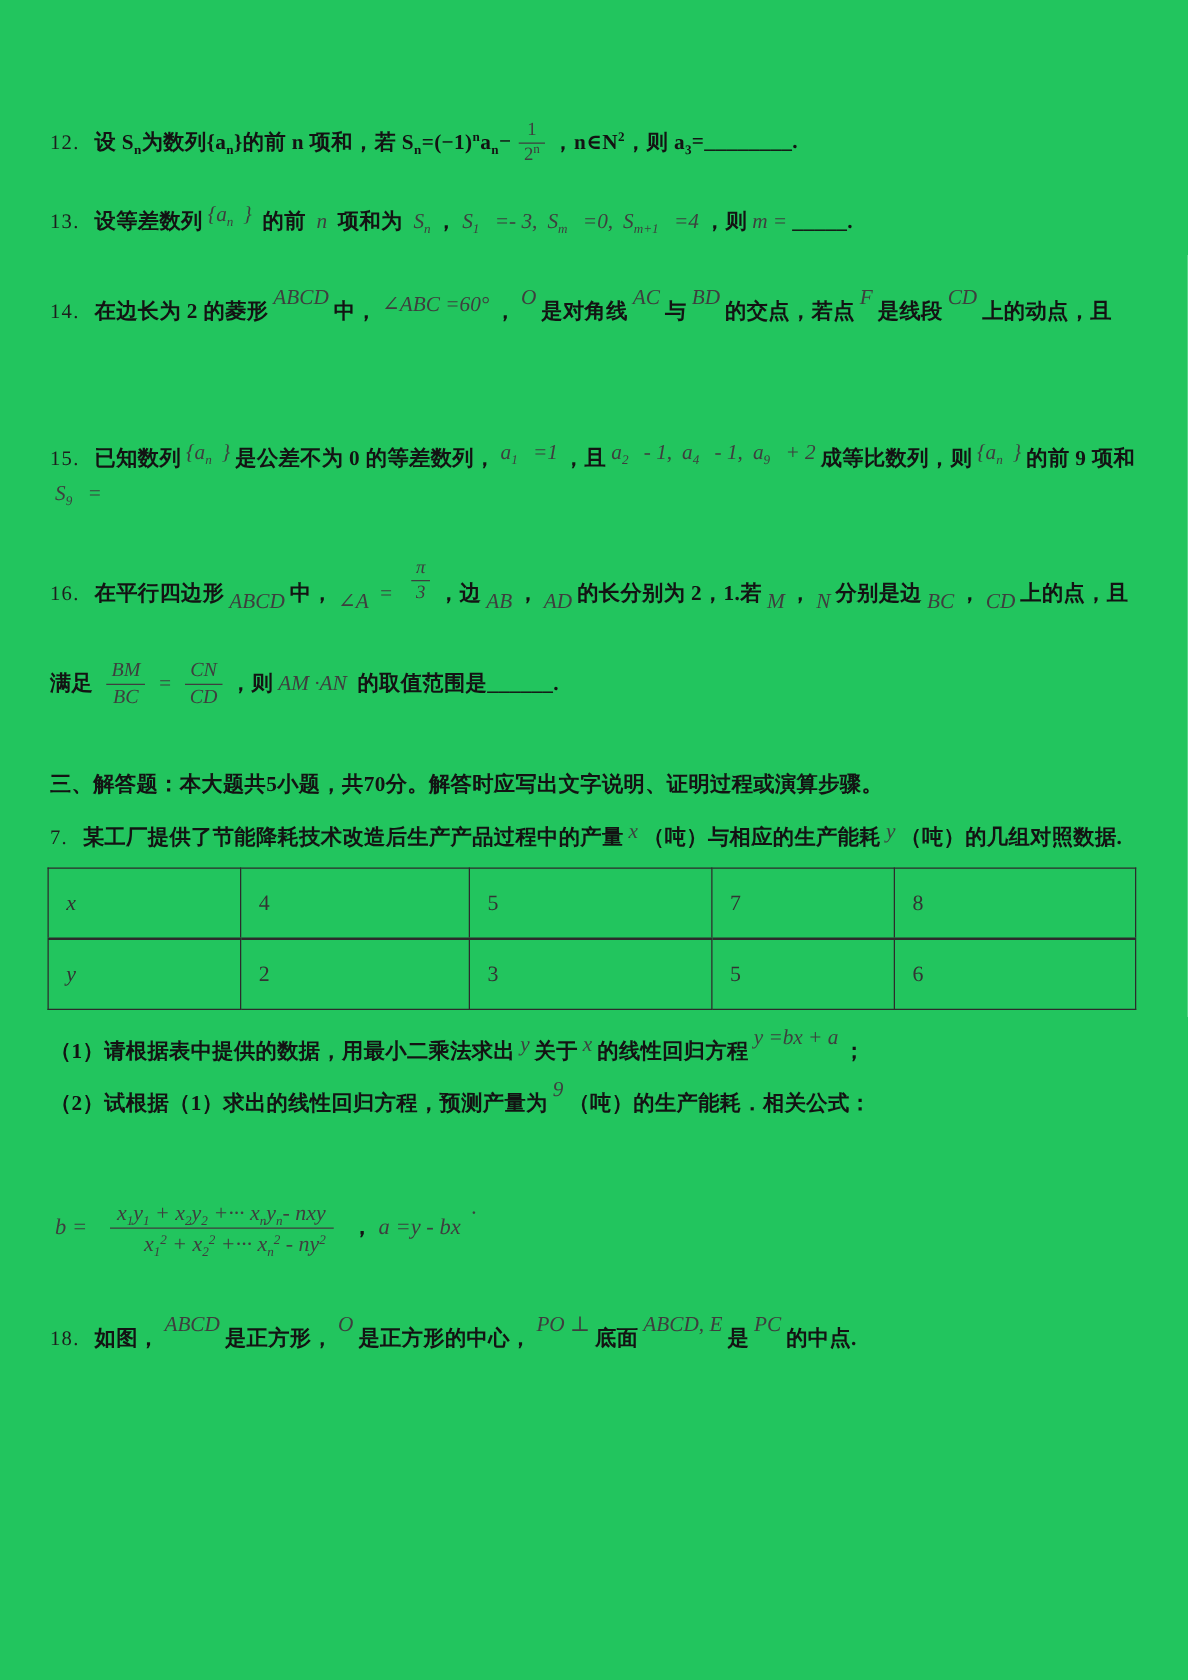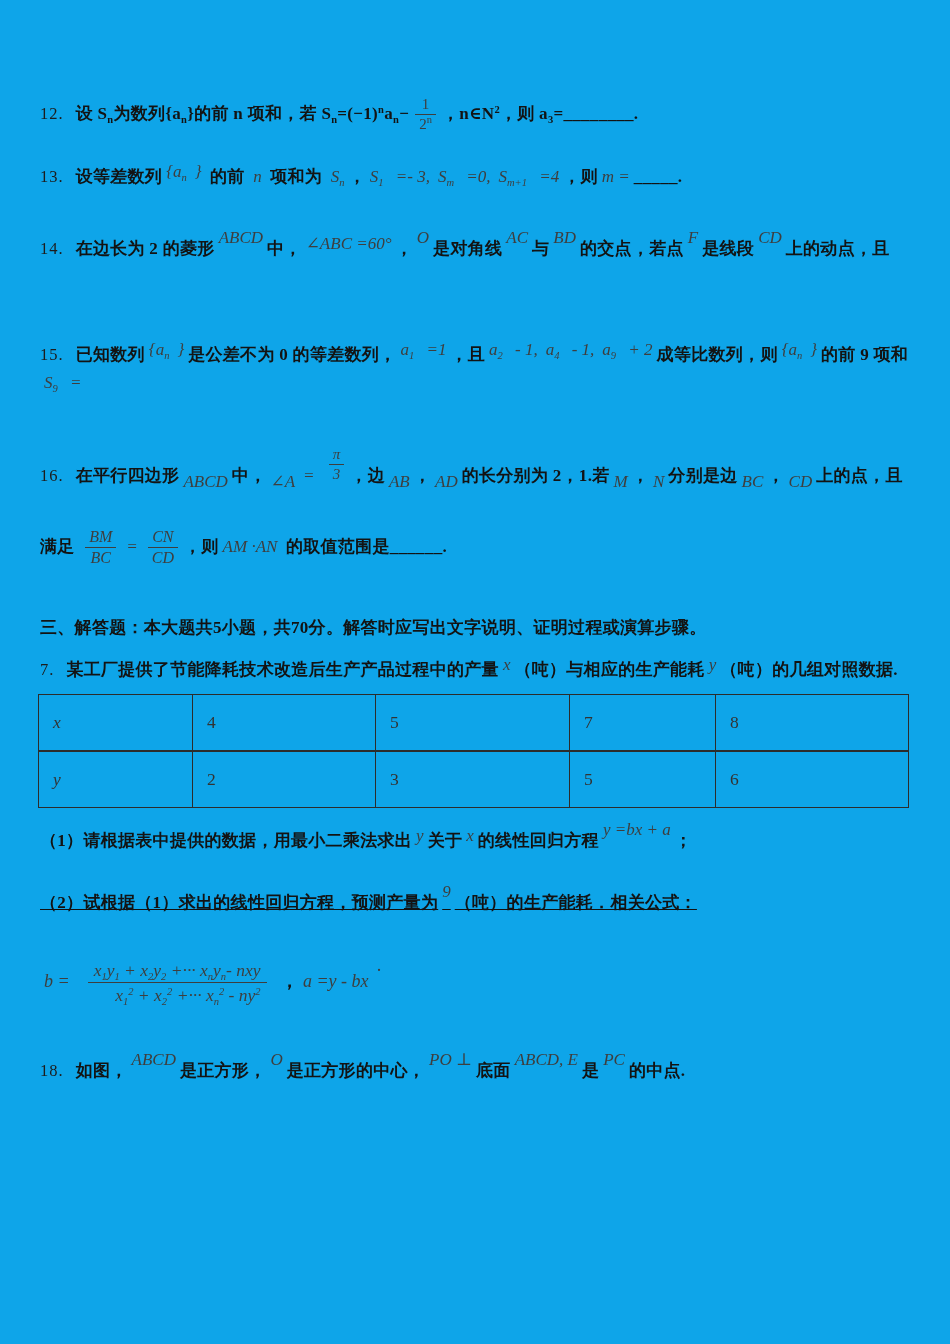--- a/index.html
+++ b/index.html
@@ -1,21 +1,21 @@
 <!DOCTYPE html>
 <html><head>
 <meta charset="utf-8">
 <style>
   html,body{margin:0;padding:0;}
   body{
     width:950px;height:1344px;position:relative;background:#ffffff;
     font-family:"Liberation Serif","DejaVu Serif",serif;color:#111;
     overflow:hidden;
   }
-  .page{position:absolute;inset:0;background:#0ea5e9;}
+  .page{position:absolute;inset:0;background:#22c55e;}
   .line{position:absolute;left:40px;width:878px;font-size:17px;line-height:1.65;}
   
   .num{font-weight:400;font-size:16.5px;color:#1d1d1d;margin-right:12px;letter-spacing:1px;}
   
   .cn{font-weight:700;color:#131313;letter-spacing:0.3px;}
   
   .m{font-style:italic;font-weight:400;color:#3e3e3e;margin:0 4px;}
   .mu{font-style:normal;font-weight:400;color:#3e3e3e;}
   
   .r1{vertical-align:5px;}
@@ -33,28 +33,28 @@
   #p16a .frac{font-size:15px;vertical-align:2px;}
   #p16b .frac{font-size:16px;}
   #formula{font-size:18px;}
   #formula .frac{font-size:17.5px;margin:0 14px;text-align:right;}
   #formula .frac .fn,#formula .frac .fd{padding:2px 6px;}
   
   #p12{top:96px;}
   #p13{top:158px;}
   #p14a{top:224px;}
   #p14b{top:293px;}
-  #p15a{top:336px;}
+  #p15a{top:348px;}
   #p15b{top:416px;}
   #p16a{top:446px;}
   #p16b{top:528px;}
   #sec3{top:614px;font-size:17px;}
   #p17{top:651px;}
   #p17q1{top:816px;}
-  #p17q2{top:878px;text-decoration:underline;}
+  #p17q2{top:858px;}
   #formula{top:956px;}
   #p18{top:1046px;}
   
   #tbl{position:absolute;left:38px;top:694px;border-collapse:collapse;table-layout:fixed;}
   #tbl td{
     border:1.6px solid #2c2c2c;height:55px;padding:0 0 0 14px;
     font-size:17.5px;color:#333;vertical-align:middle;font-weight:400;
   }
   #tbl tr:first-child td{border-bottom-width:2.6px;}
   #tbl td:first-child{font-style:italic;}

